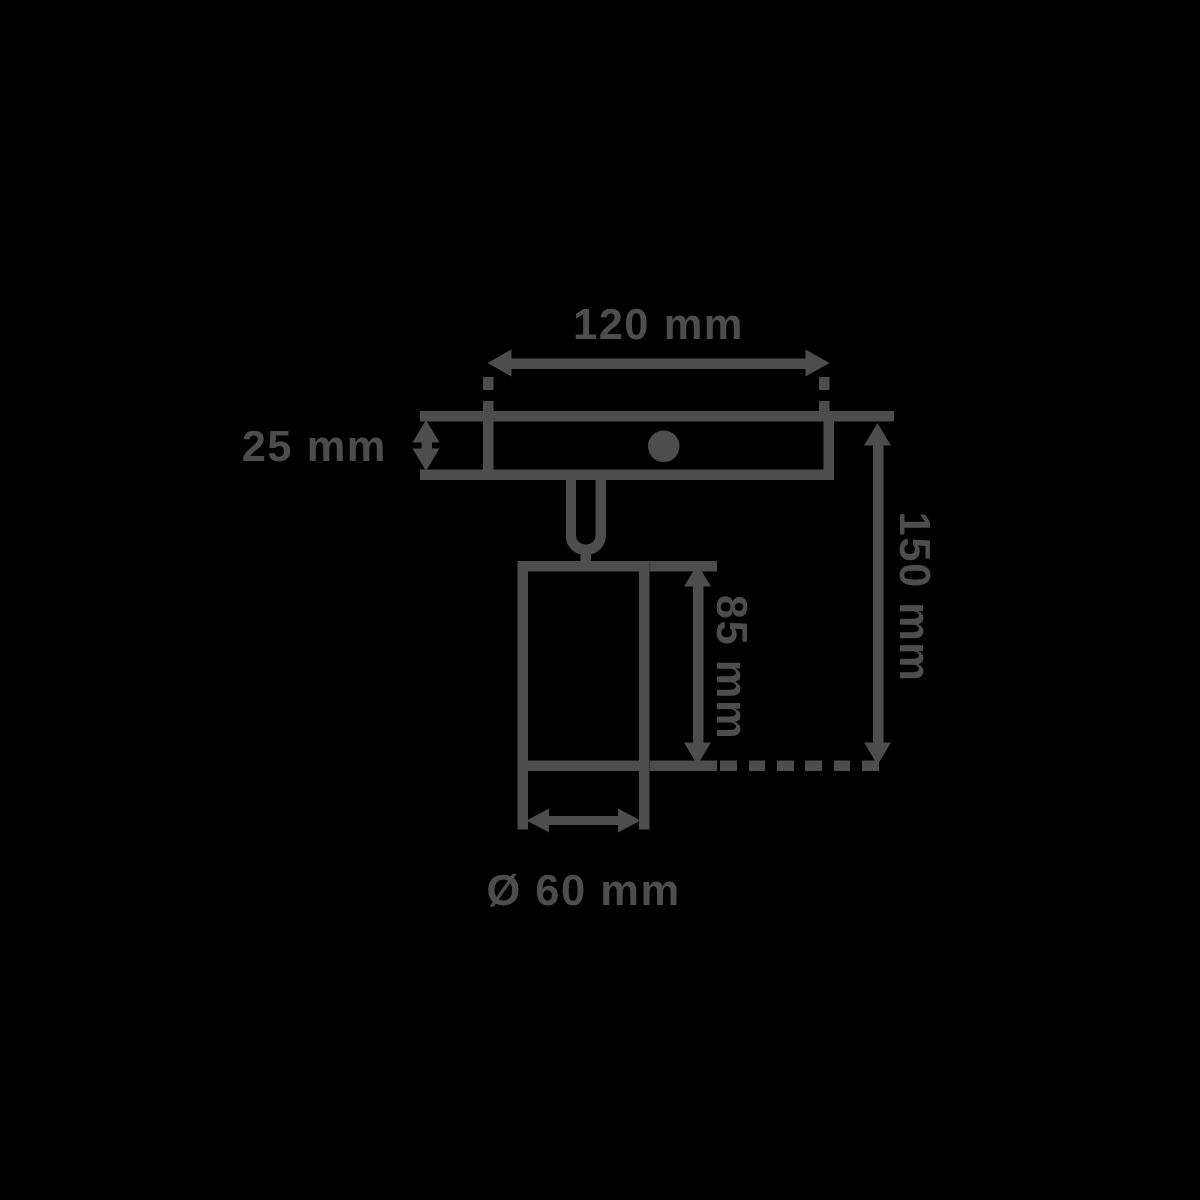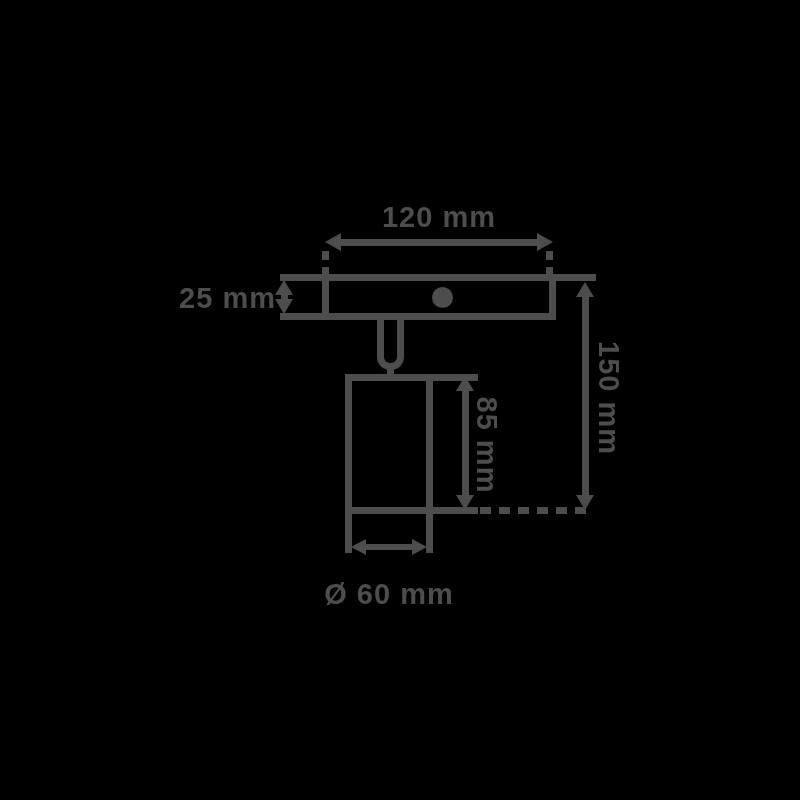--- a/index.html
+++ b/index.html
@@ -46,21 +46,21 @@
   <div class="lbl center" style="left:340px; top:203px; width:198px;">120 mm</div>
   <div class="ln" style="left:340px; top:239px; width:198px; height:7px;"></div>
   <div class="tri tri-left" style="left:325px; top:233px;"></div>
   <div class="tri tri-right" style="left:537px; top:233px;"></div>
   <div class="dash-v" style="left:322px; top:251px; height:23px;"></div>
   <div class="dash-v" style="left:546px; top:251px; height:23px;"></div>
 
   <div class="box" style="left:322px; top:274px; width:234px; height:46px;"></div>
   <div class="dot" style="left:432px; top:287px; width:21px; height:21px;"></div>
 
-  <div class="lbl right" style="left:154px; top:284px; width:122px;">25 mm</div>
+  <div class="lbl right" style="left:136px; top:284px; width:122px;">25 mm</div>
   <div class="ln" style="left:280px; top:274px; width:44px; height:7px;"></div>
   <div class="ln" style="left:280px; top:313px; width:44px; height:7px;"></div>
   <div class="ln" style="left:281px; top:291px; width:7px; height:14px;"></div>
   <div class="tri tri-up" style="left:275px; top:280px;"></div>
   <div class="tri tri-down" style="left:275px; top:299px;"></div>
 
   <div class="stem" style="left:377px; top:320px; width:27px; height:50px;"></div>
   <div class="ln" style="left:387px; top:365px; width:7px; height:13px;"></div>
 
   <div class="box" style="left:345px; top:374px; width:88px; height:140px;"></div>

